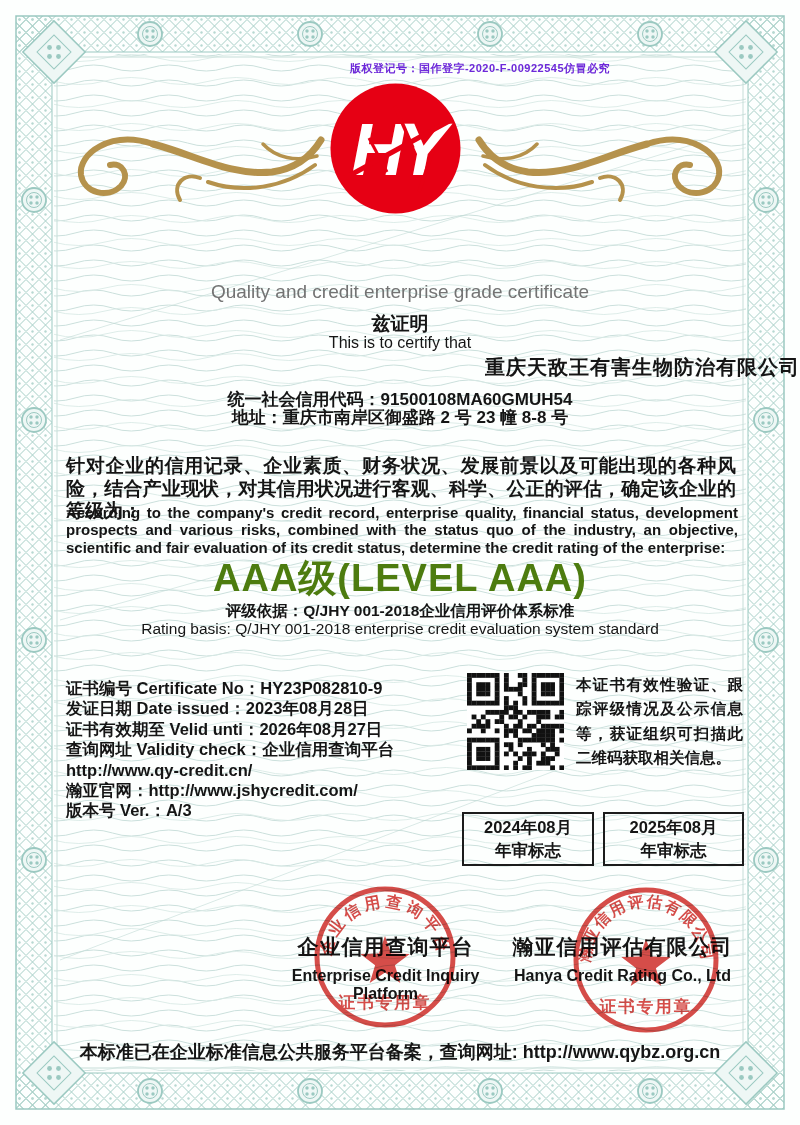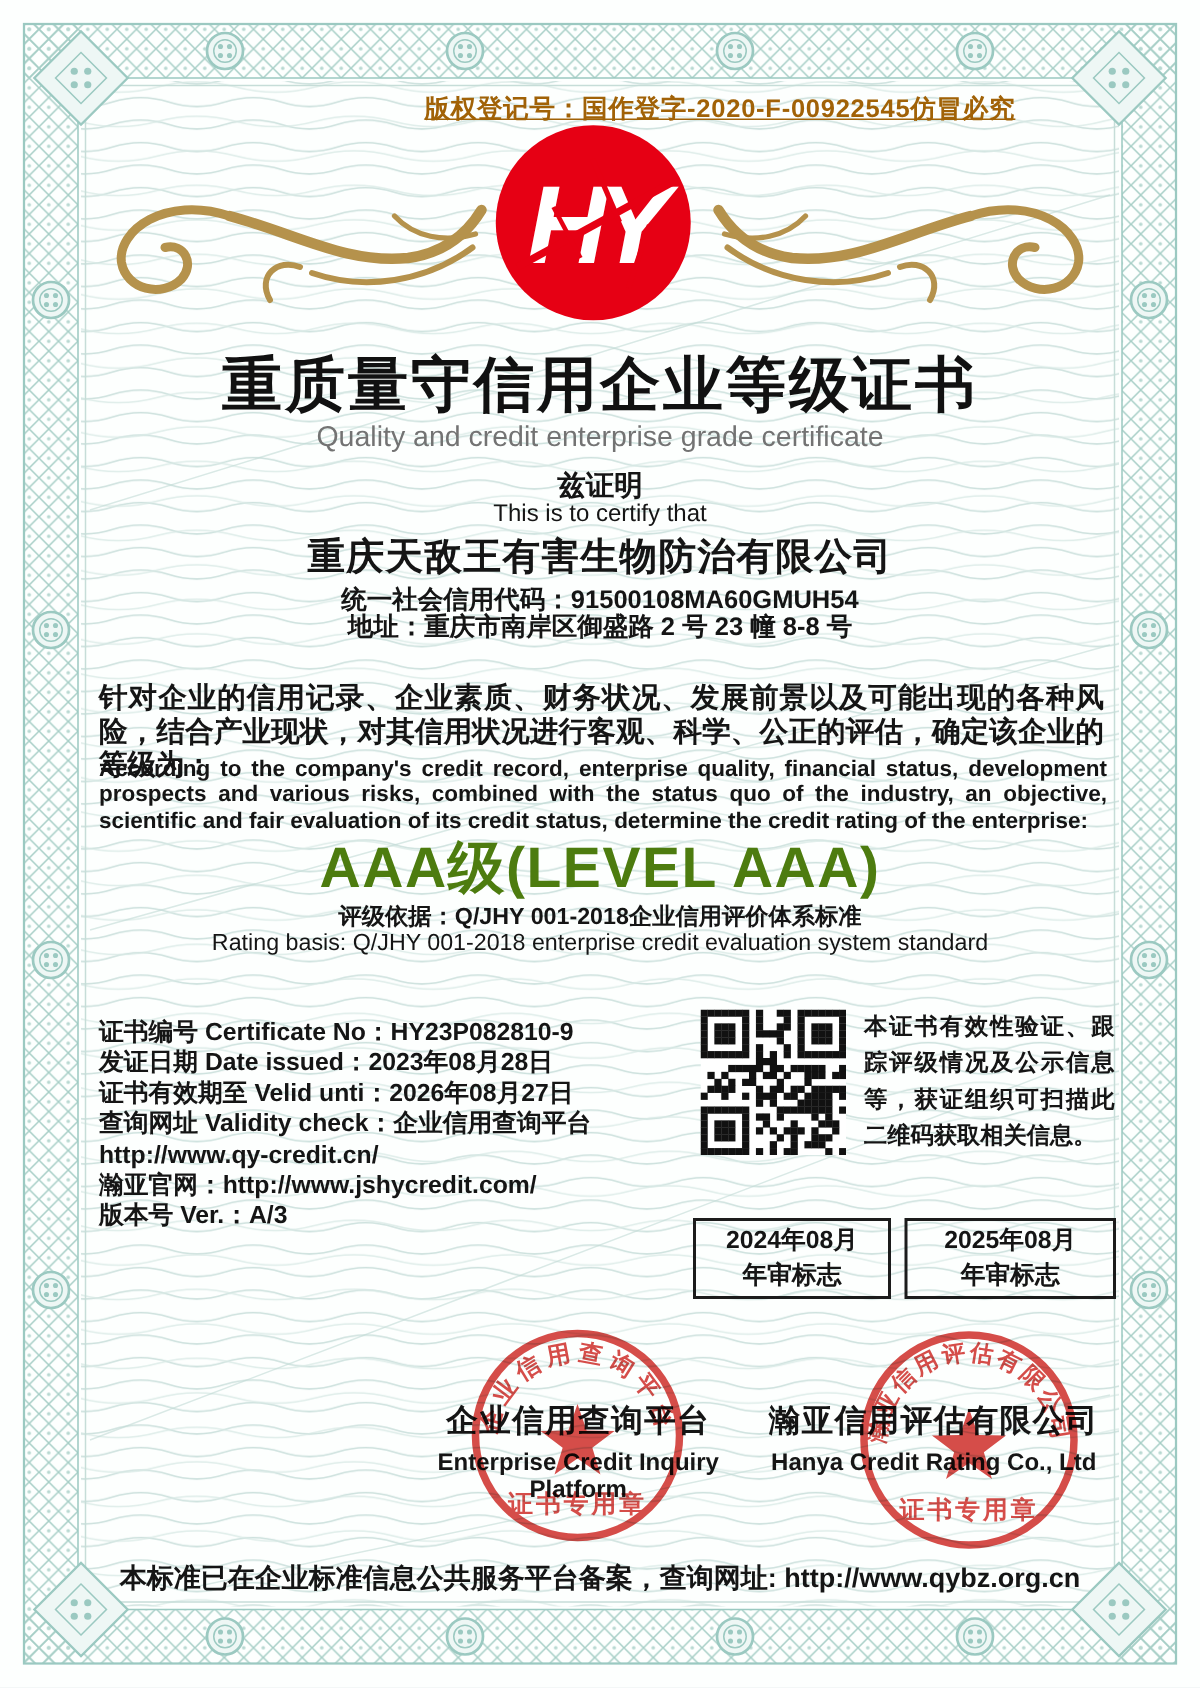--- a/index.html
+++ b/index.html
@@ -2,32 +2,32 @@
 <html><head>
 <meta charset="utf-8">
 <style>
   html,body{margin:0;padding:0;background:#e9f2f0;}
   .page{position:relative;width:800px;height:1125px;margin:0 auto;background:#fdfffe;
         font-family:"Liberation Sans","DejaVu Sans",sans-serif;color:#151515;overflow:hidden;}
   .abs{position:absolute;}
   .ctr{left:0;width:800px;text-align:center;}
   svg{display:block;}
 
-  .copyright{top:61px;left:160px;width:640px;text-align:center;font-size:17px;
-             font-weight:600;color:#a16207;letter-spacing:.5px;text-decoration:underline;}
+  .copyright{top:61px;left:160px;width:640px;text-align:center;font-size:11px;
+             font-weight:600;color:#6d28d9;letter-spacing:.5px;}
   .logo{left:329px;top:82px;width:133px;height:133px;}
   .flourish{top:112px;width:280px;height:115px;}
   .flourish.left{left:58px;}
   .flourish.right{left:462px;transform:scaleX(-1);}
 
   .title-zh{top:229px;font-size:40px;font-weight:700;letter-spacing:2px;color:#111;}
   .title-en{top:281px;font-size:19px;font-weight:400;color:#737373;}
   .certify-zh{top:311px;font-size:19px;font-weight:600;}
   .certify-en{top:334px;font-size:16px;font-weight:500;}
-  .company{top:354px;font-size:25px;font-weight:800;letter-spacing:1px;}
+  .company{top:354px;font-size:20px;font-weight:800;letter-spacing:1px;text-align:right;}
   .credit-code{top:388px;font-size:17px;font-weight:700;}
   .address{top:406px;font-size:17px;font-weight:700;}
 
   .eval-zh{left:66px;width:670px;top:455px;font-size:19px;font-weight:600;line-height:22.5px;text-align:justify;}
   .eval-en{left:66px;width:672px;top:504px;font-size:15px;font-weight:700;line-height:17.3px;text-align:justify;}
 
   .rating{top:553px;font-size:38px;font-weight:800;color:#4d7c0f;letter-spacing:1px;}
   .basis-zh{top:601px;font-size:15.5px;font-weight:600;}
   .basis-en{top:620px;font-size:15.5px;font-weight:500;}
 
@@ -162,21 +162,20 @@
     <circle cx="66.5" cy="66.5" r="65" fill="#e60014"></circle>
     <text x="66.5" y="93" text-anchor="middle" font-size="74" font-weight="900" font-style="italic" letter-spacing="-7" fill="#ffffff" font-family="Liberation Sans, DejaVu Sans, sans-serif">HY</text>
     <g stroke="#e60014" fill="none">
       <path d="M16 96 L122 38" stroke-width="5"></path>
       <path d="M66 24 L84 66" stroke-width="3.5"></path>
       <path d="M90 110 L104 68" stroke-width="3.5"></path>
       <path d="M40 56 L58 90" stroke-width="3"></path>
     </g>
   </svg>
 
-  <div class="abs ctr title-zh">重质量守信用企业等级证书</div>
   <div class="abs ctr title-en">Quality and credit enterprise grade certificate</div>
   <div class="abs ctr certify-zh">兹证明</div>
   <div class="abs ctr certify-en">This is to certify that</div>
   <div class="abs ctr company">重庆天敌王有害生物防治有限公司</div>
   <div class="abs ctr credit-code">统一社会信用代码：91500108MA60GMUH54</div>
   <div class="abs ctr address">地址：重庆市南岸区御盛路 2 号 23 幢 8-8 号</div>
 
   <div class="abs eval-zh">针对企业的信用记录、企业素质、财务状况、发展前景以及可能出现的各种风险，结合产业现状，对其信用状况进行客观、科学、公正的评估，确定该企业的等级为：</div>
   <div class="abs eval-en">According to the company's credit record, enterprise quality, financial status, development prospects and various risks, combined with the status quo of the industry, an objective, scientific and fair evaluation of its credit status, determine the credit rating of the enterprise:</div>
 

